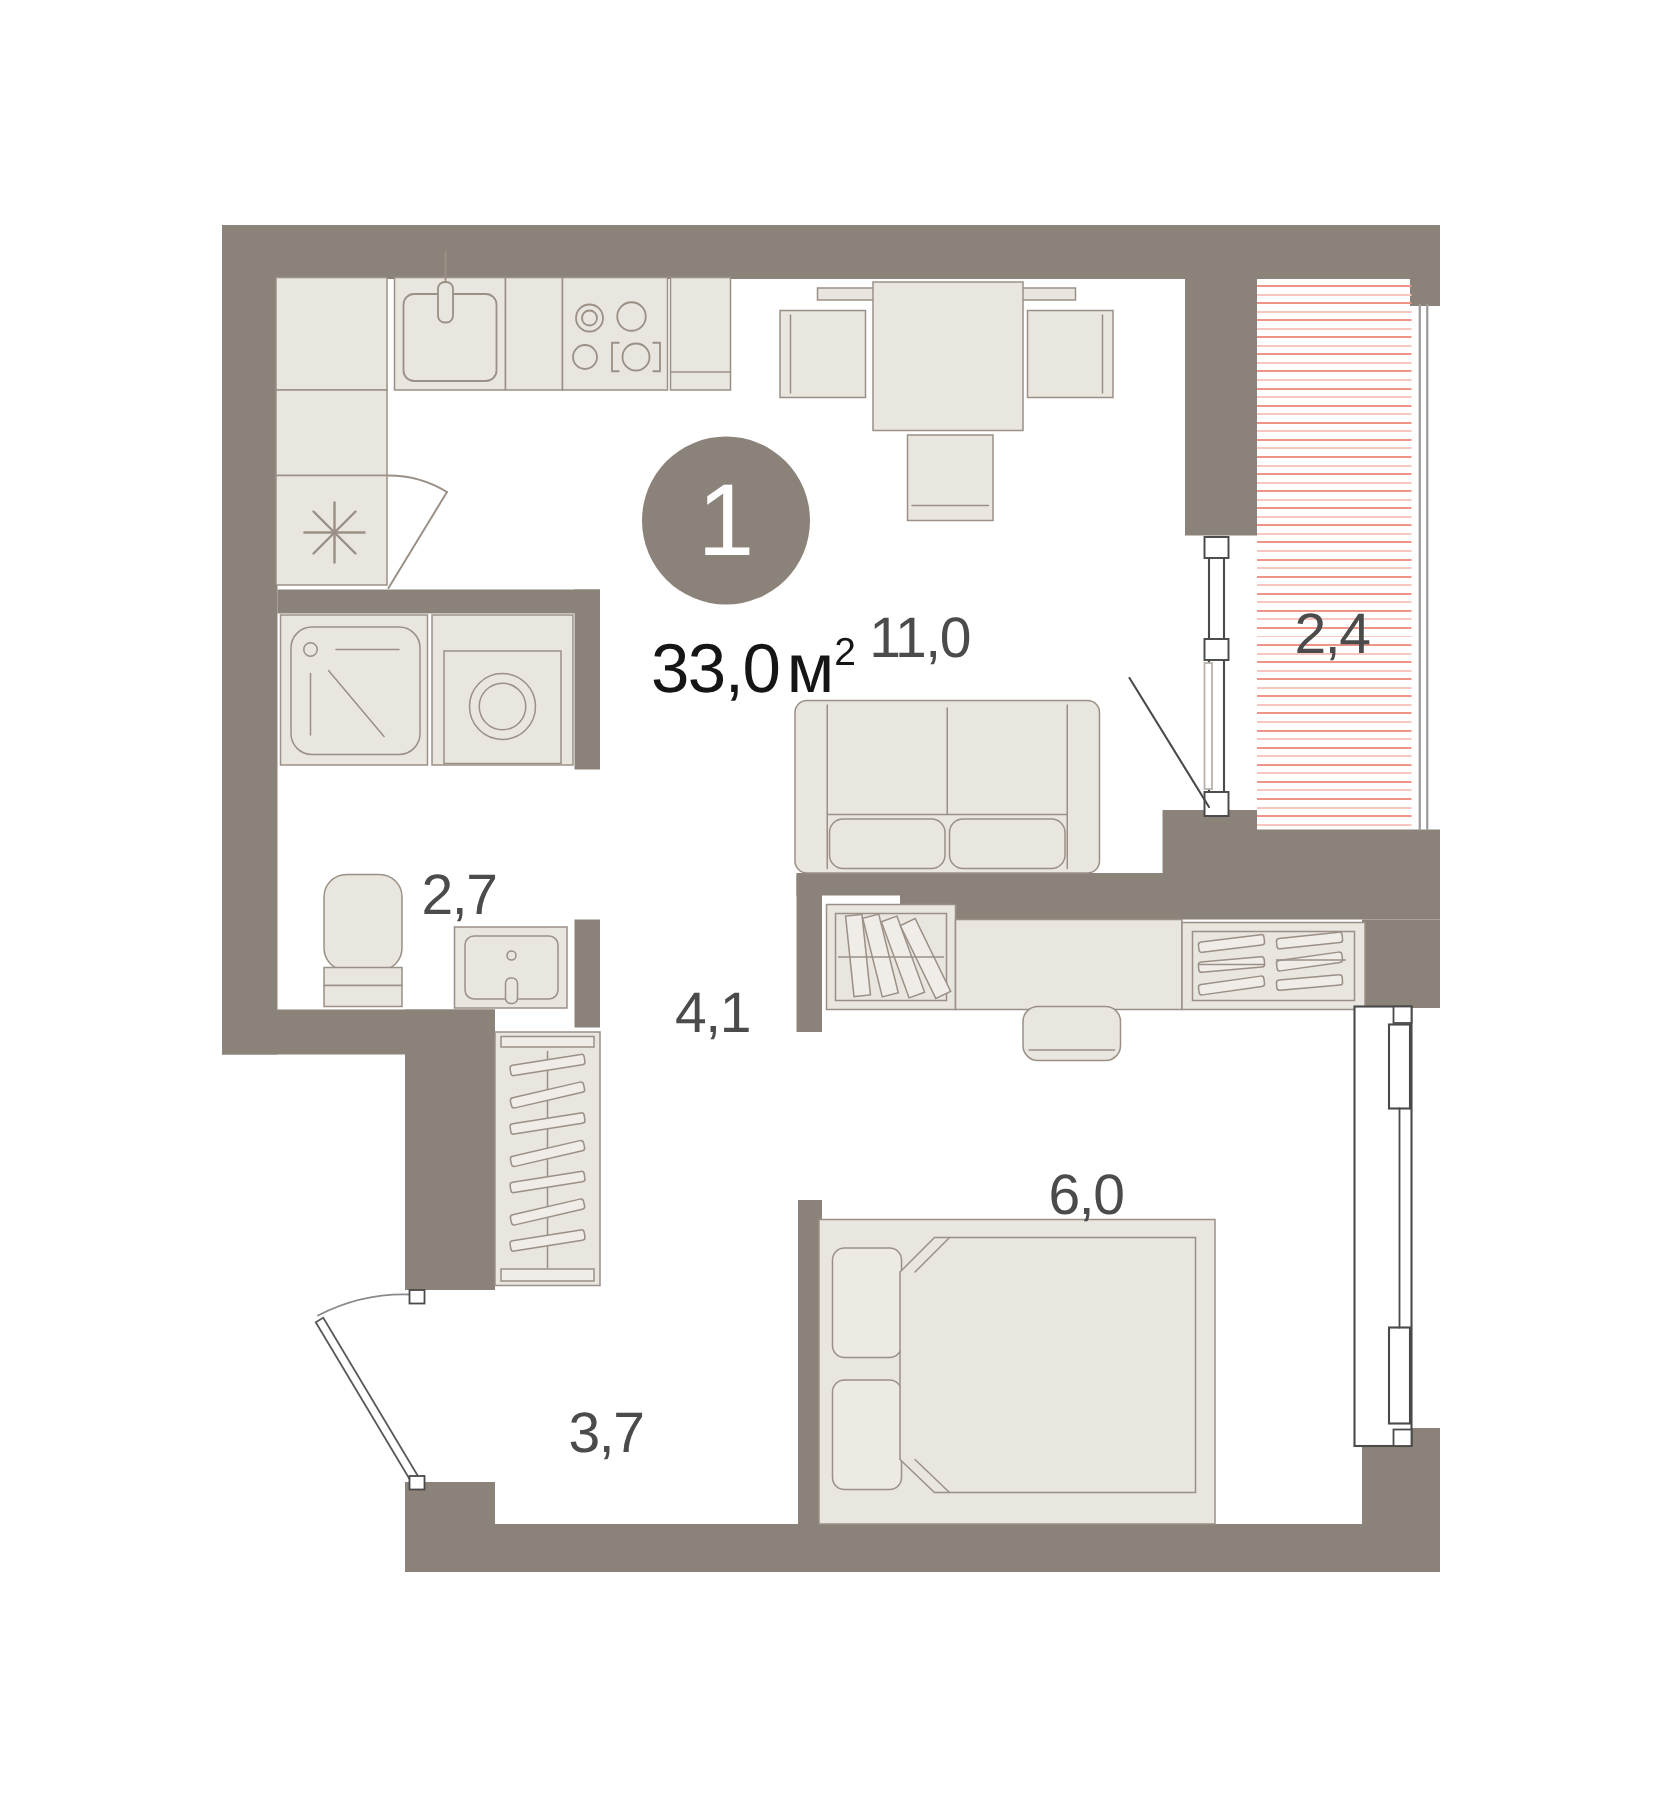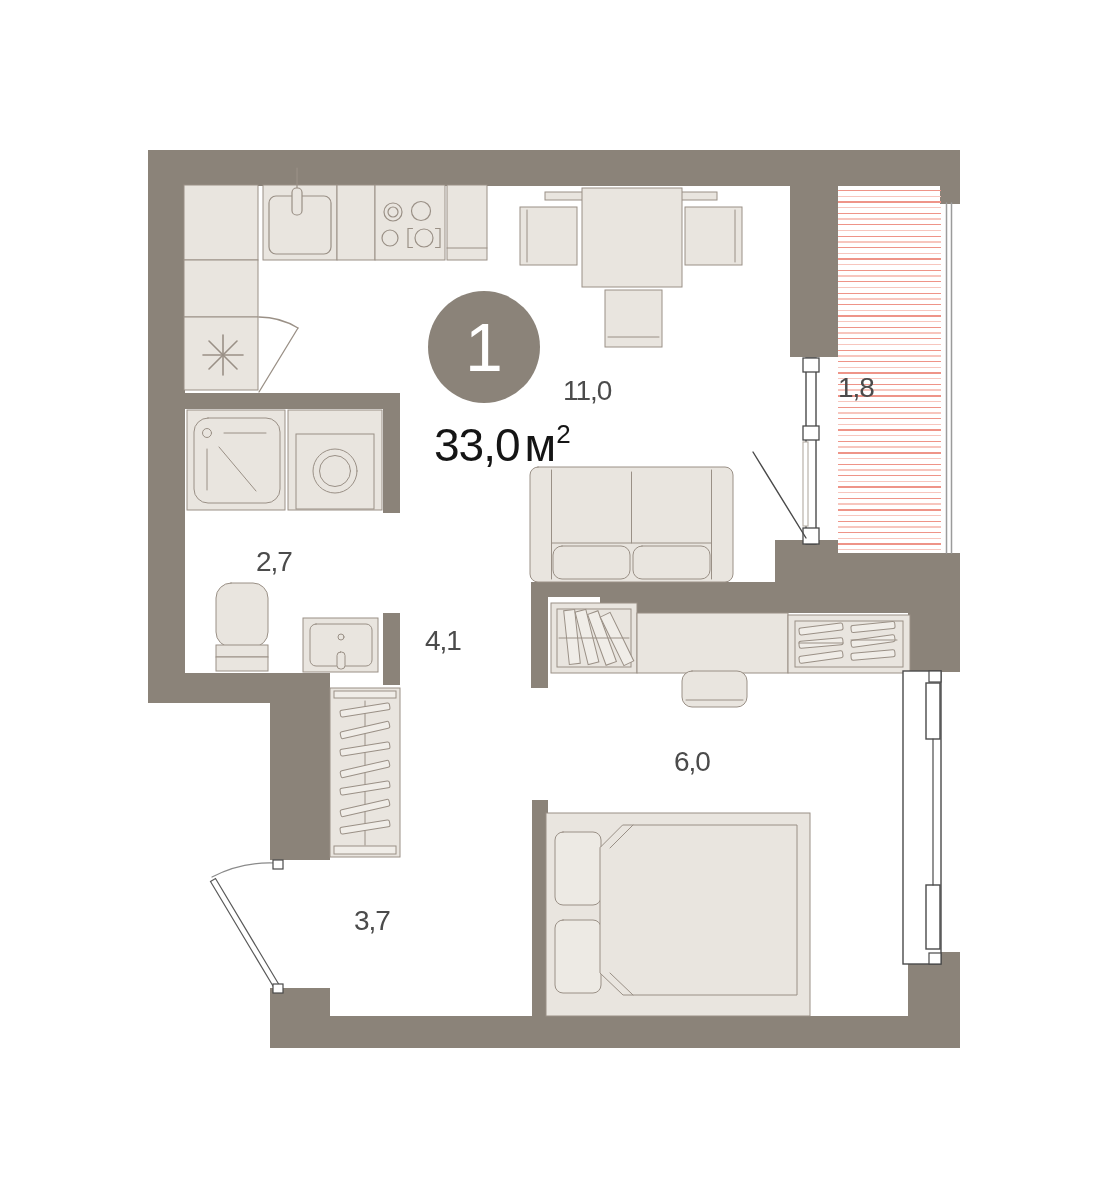--- a/index.html
+++ b/index.html
@@ -8,22 +8,22 @@
   .plan{position:absolute;left:0;top:0;width:1111px;height:1200px;}
   .wall{position:absolute;background:var(--wall,#8B8379);}
   .hatch{position:absolute;
     background:repeating-linear-gradient(180deg,
       var(--hatch-a,#EE9488) 0px, var(--hatch-a,#EE9488) 1.3px,
       transparent 1.3px, transparent 5.7px,
       var(--hatch-b,#F7C6BE) 5.7px, var(--hatch-b,#F7C6BE) 7px,
       transparent 7px, transparent 11.4px);}
   svg.overlay{position:absolute;left:0;top:0;}
   .room-label{position:absolute;width:100px;height:40px;line-height:40px;
-    text-align:left;font-size:28px;font-weight:500;letter-spacing:-1px;
-    color:var(--label,#4B4B4B);}
+    text-align:center;font-size:38px;font-weight:500;letter-spacing:-1px;
+    color:var(--label,#4B4B4B);margin-top:35px;}
   .unit-badge{position:absolute;left:428px;top:291px;width:112px;height:112px;
     border-radius:50%;background:var(--badge,#8B8379);color:#ffffff;
     font-size:68px;font-weight:500;display:flex;align-items:center;
     justify-content:center;}
   .total-area{position:absolute;left:434px;top:418px;height:50px;
     font-size:46px;font-weight:400;letter-spacing:-1px;
     color:var(--total,#151515);white-space:nowrap;}
   .total-area sup{font-size:26px;vertical-align:18px;margin-left:1px;}
   .total-area .unit{margin-left:5px;}
 </style>
@@ -200,21 +200,21 @@
 
     <g>
       <polygon points="279.5,985.5 215.5,878.5 210.5,881.5 274.5,988.5" fill="#FFFFFF" stroke="#5A5A5A" stroke-width="1.2"></polygon>
       <path d="M212 877 A125 125 0 0 1 274 863" stroke="#8A8A8A" stroke-width="1.2"></path>
       <rect x="273" y="860" width="10" height="9" fill="#FFFFFF" stroke="#4A4A4A" stroke-width="1.2"></rect>
       <rect x="273" y="984" width="10" height="9" fill="#FFFFFF" stroke="#4A4A4A" stroke-width="1.2"></rect>
     </g>
   </svg>
 
   <div class="room-label" style="left:563px;top:371px">11,0</div>
-  <div class="room-label" style="left:838px;top:368px">1,8</div>
+  <div class="room-label" style="left:838px;top:368px">2,4</div>
   <div class="room-label" style="left:256px;top:542px">2,7</div>
   <div class="room-label" style="left:425px;top:621px">4,1</div>
   <div class="room-label" style="left:674px;top:742px">6,0</div>
   <div class="room-label" style="left:354px;top:901px">3,7</div>
 
   <div class="unit-badge">
     <span>1</span>
   </div>
 
   <div class="total-area">

